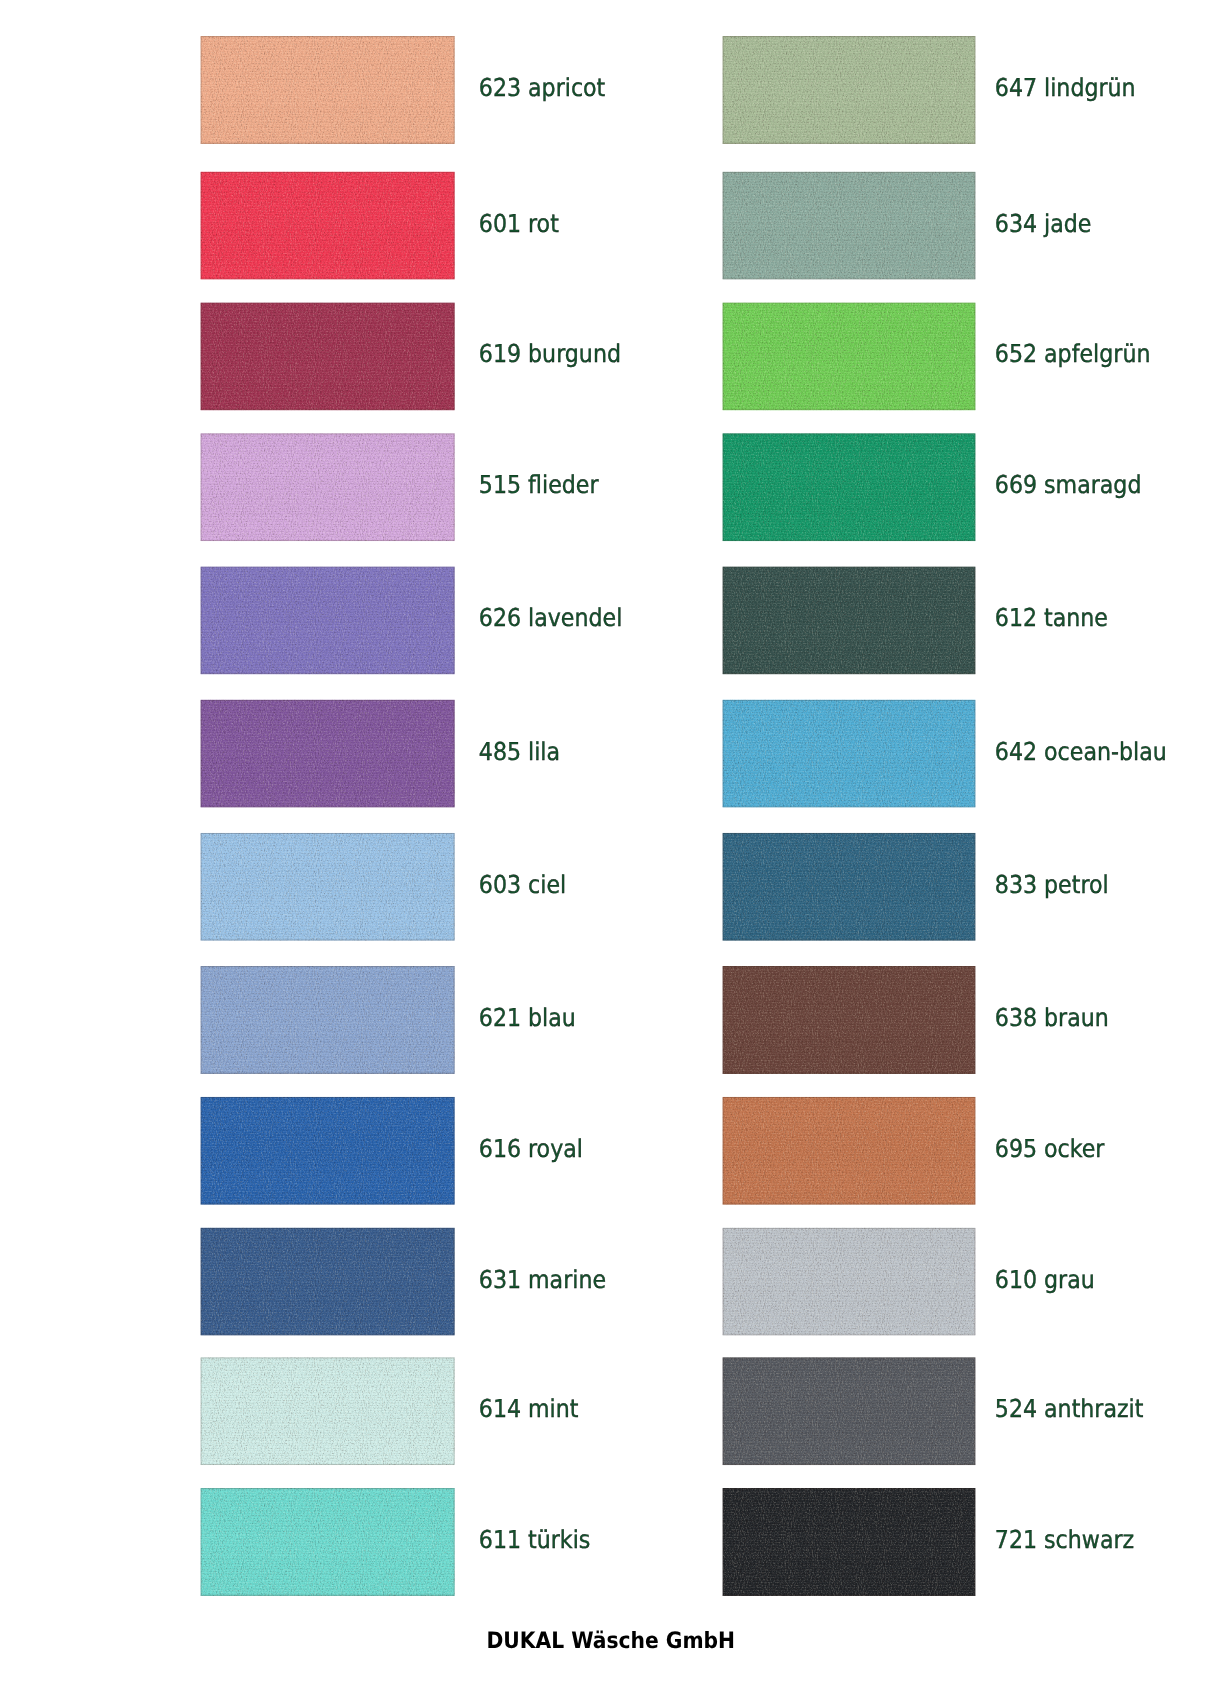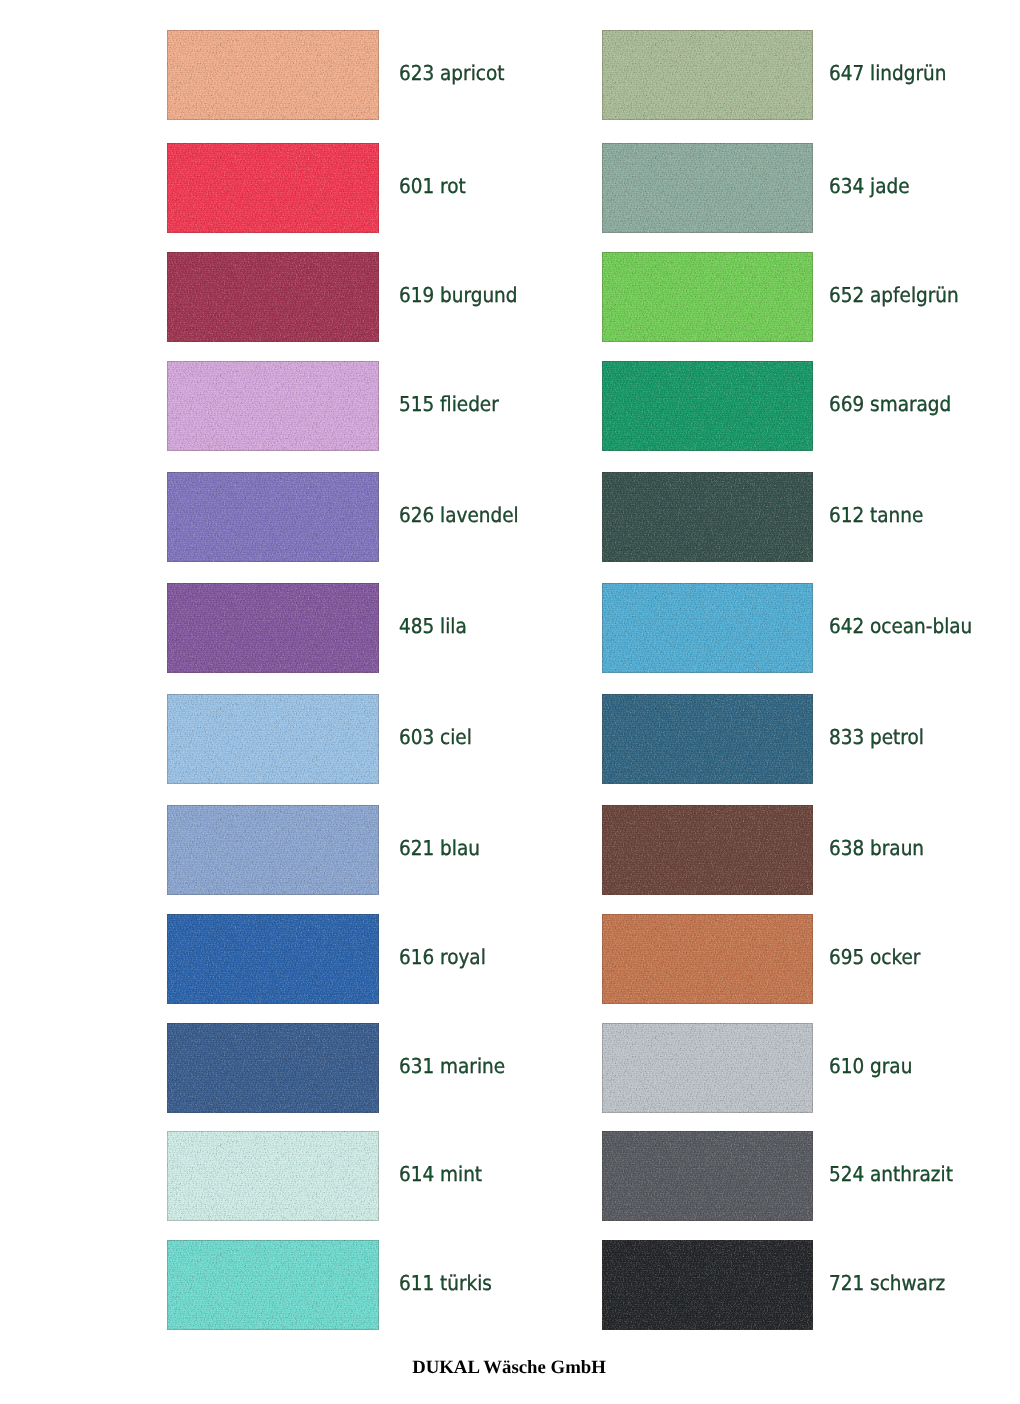--- a/index.html
+++ b/index.html
@@ -36,21 +36,21 @@
   .lbl{position:absolute;left:232px;top:-2px;height:90px;
        display:flex;align-items:center;
        will-change:transform;transform:translateZ(0);
        font-size:20.5px;font-stretch:condensed;color:#14532d;white-space:nowrap;
        -webkit-text-stroke:0.28px #131313;}
 
   .footer{position:absolute;width:1020px;text-align:center;
           will-change:transform;transform:translateZ(0);
           font-family:"DejaVu Sans",sans-serif;font-stretch:condensed;
           font-weight:bold;color:#000000;white-space:pre;}
-  .f1{top:1357px;left:-1px;font-size:18.8px;font-family:Liberation Serif, serif;}
+  .f1{top:1357px;left:-1px;font-size:18.8px;}
   .f2{top:1376px;left:0px;font-size:18.68px;}
 </style>
 </head>
 <body>
 
 <svg id="texdefs" aria-hidden="true">
  <defs>
   <filter id="texdark" x="0" y="0" width="100%" height="100%" color-interpolation-filters="sRGB">
     <feTurbulence type="fractalNoise" baseFrequency="1.25 0.75" numOctaves="2" seed="3"></feTurbulence>
     <feColorMatrix type="matrix" values="0 0 0 0 0.16  0 0 0 0 0.07  0 0 0 0 0.05  0.55 0.15 0.08 0 -0.38"></feColorMatrix>

